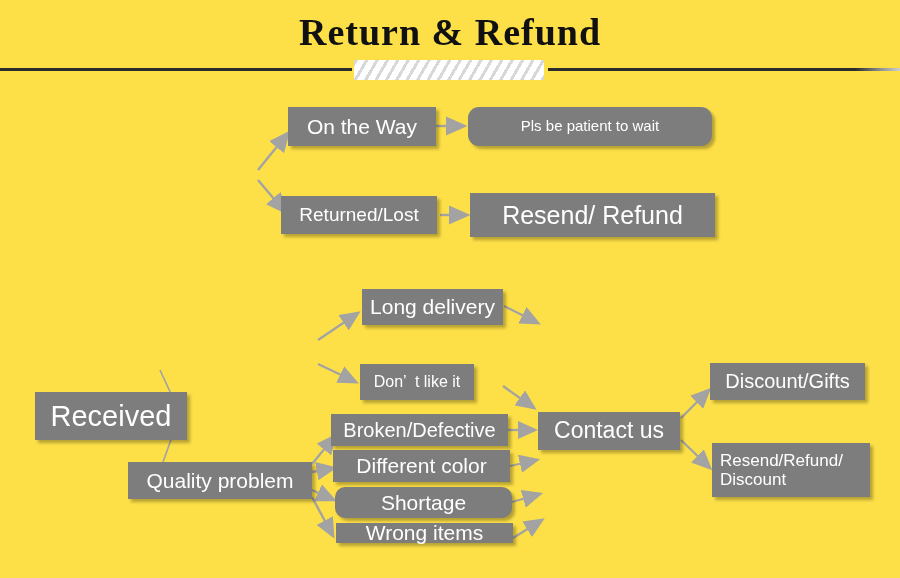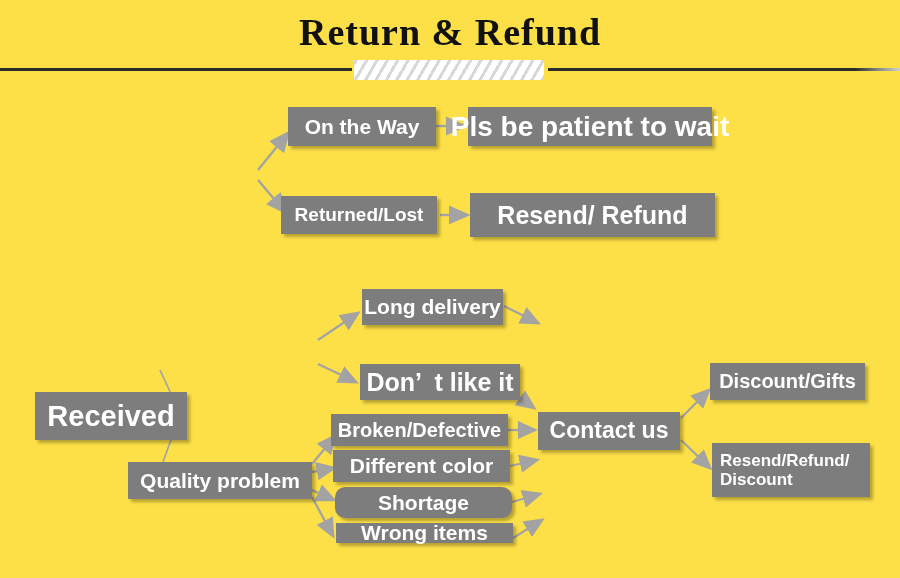--- a/index.html
+++ b/index.html
@@ -62,21 +62,21 @@
   .box {
     position: absolute;
     background: #7d7d7d;
     color: #ffffff;
     box-sizing: border-box;
     display: flex;
     align-items: center;
     justify-content: center;
     text-align: center;
     line-height: 1.12;
-    font-weight: 700;
+    font-weight: 400;
     box-shadow: 3px 3px 3px rgba(0,0,0,0.28);
     white-space: pre;
     padding: 0 4px;
   }
   .box.left-align {
     justify-content: flex-start;
     text-align: left;
     padding-left: 8px;
   }
 
@@ -146,34 +146,34 @@
       <path d="M513,538 L542,520" marker-end="url(#ah)"></path>
 
       <path d="M681,418 L709,390" marker-end="url(#ah)"></path>
       <path d="M681,440 L710,468" marker-end="url(#ah)"></path>
     </g>
   </svg>
 
 
   <div class="box" style="left:288px; top:107px; width:148px; height:39px; font-size:21px;">On the Way</div>
 
-  <div class="box" style="left:468px; top:107px; width:244px; height:39px; font-size:28px;">Pls be patient to wait</div>
+  <div class="box" style="left:468px; top:107px; width:244px; height:39px; font-size:15px;border-radius:11px;">Pls be patient to wait</div>
 
   <div class="box" style="left:281px; top:196px; width:156px; height:38px; font-size:19px;">Returned/Lost</div>
 
   <div class="box" style="left:470px; top:193px; width:245px; height:44px; font-size:25px;">Resend/ Refund</div>
 
   <div class="box" style="left:35px; top:392px; width:152px; height:48px; font-size:29px;">Received</div>
 
 
   <div class="box" style="left:128px; top:462px; width:184px; height:37px; font-size:21px;">Quality problem</div>
 
   <div class="box" style="left:362px; top:289px; width:141px; height:36px; font-size:21px;">Long delivery</div>
 
-  <div class="box" style="left:360px; top:364px; width:160px; height:36px; font-size:25px;">Don’  t like it</div>
+  <div class="box" style="left:360px; top:364px; width:114px; height:36px; font-size:16px;">Don’  t like it</div>
 
   <div class="box" style="left:331px; top:414px; width:177px; height:32px; font-size:20px;">Broken/Defective</div>
 
   <div class="box" style="left:333px; top:450px; width:177px; height:32px; font-size:21px;">Different color</div>
 
   <div class="box" style="left:335px; top:487px; width:177px; height:31px; font-size:21px;border-radius:10px;">Shortage</div>
 
   <div class="box" style="left:336px; top:523px; width:177px; height:20px; font-size:21px;">Wrong items</div>
 
   <div class="box" style="left:538px; top:412px; width:142px; height:38px; font-size:23px;">Contact us</div>

